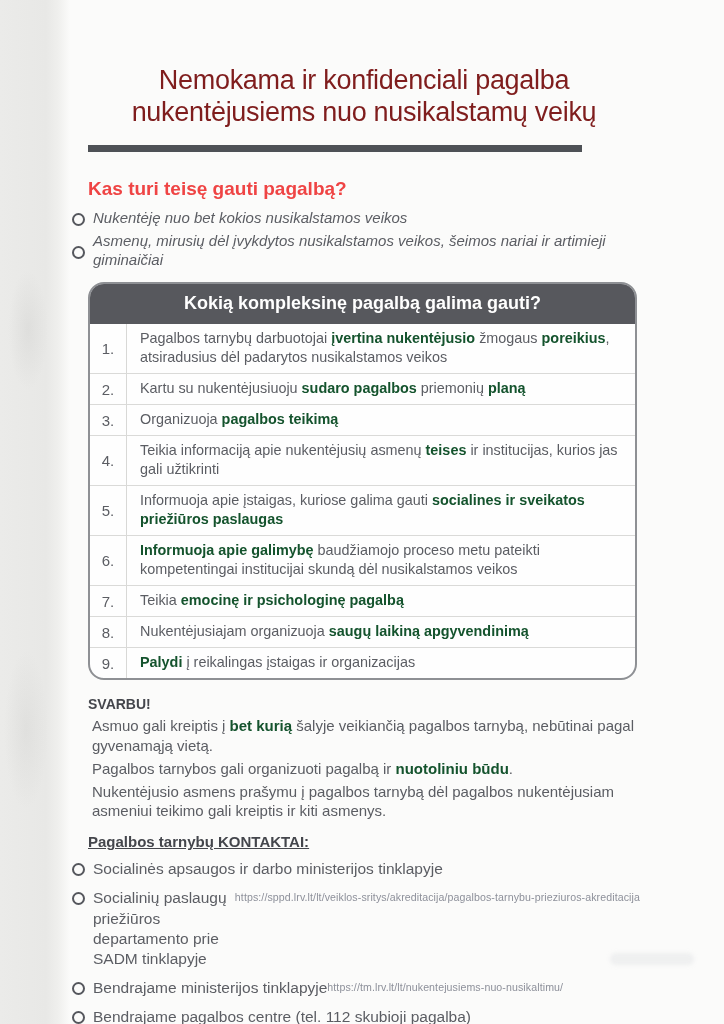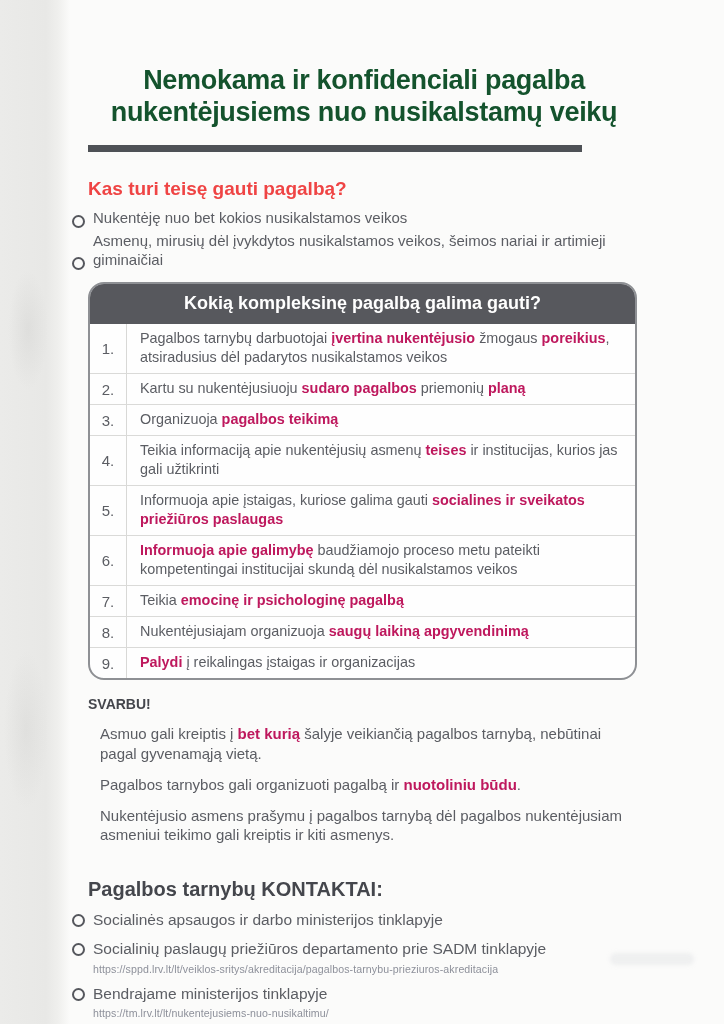--- a/index.html
+++ b/index.html
@@ -19,56 +19,56 @@
   .scan-band .blotch2{position:absolute;left:4px;top:650px;width:44px;height:160px;background:radial-gradient(ellipse at center,rgba(190,190,188,.22),rgba(190,190,188,0) 70%);}
   .scan-smudge{
     position:absolute;right:30px;top:953px;width:84px;height:12px;
     background:rgba(198,200,206,.22);border-radius:6px;filter:blur(2px);
   }
 
   .sheet{position:absolute;left:88px;top:0;width:552px;}
 
   .doc-title{
     margin-top:64px;text-align:center;
-    font-size:27px;font-weight:bold;color:#14532d;
+    font-size:27px;font-weight:normal;color:#7f1d1d;
     line-height:1.2;letter-spacing:-.3px;
   }
   .title-divider{margin-top:16px;width:494px;height:7px;background:#4e5156;}
 
   .section-heading{margin-top:26px;font-size:19px;font-weight:bold;color:#ef4444;}
 
   .bullet-list{margin-top:8px;}
-  .bullet{display:flex;align-items:flex-end;margin-left:-16px;margin-bottom:3px;}
+  .bullet{display:flex;align-items:center;margin-left:-16px;margin-bottom:3px;font-style:italic;}
   .ring{flex:none;width:9px;height:9px;border:2px solid #55575d;border-radius:50%;margin:4px 8px 0 0;background:transparent;}
   .bullet-text{font-size:15px;line-height:1.32;color:#5b5d63;}
 
   .help-table{
     margin-top:12px;width:545px;background:#fefefe;
     border:2px solid #8e9094;border-radius:16px;overflow:hidden;
   }
   .ht-header{
     background:#57585d;color:#ffffff;text-align:center;
     font-size:18px;font-weight:bold;padding:9px 4px 10px;
   }
   .ht-row{display:flex;border-top:1px solid #dadad8;}
   .ht-row:first-child{border-top:none;}
   .ht-num{
     flex:none;width:36px;border-right:1px solid #d8d8d6;
     display:flex;align-items:center;justify-content:center;
     font-size:15px;color:#5b5d63;padding:5px 0;
   }
   .ht-content{flex:1;padding:5px 12px 6px 13px;font-size:14.4px;line-height:1.32;color:#5b5d63;}
-  b{color:#be185d;}
+  b{color:#14532d;}
 
   .svarbu-heading{margin-top:16px;font-size:14px;font-weight:bold;color:#44464c;}
-  .svarbu-paragraphs p{margin:12px;font-size:15px;line-height:1.28;color:#5b5d63;max-width:545px;}
+  .svarbu-paragraphs p{margin:4px;font-size:15px;line-height:1.28;color:#5b5d63;max-width:545px;}
 
-  .contacts-heading{margin-top:34px;font-size:20px;font-weight:bold;color:#44464c;}
+  .contacts-heading{margin-top:13px;font-size:15px;font-weight:bold;color:#44464c;text-decoration:underline;}
   .contact{display:flex;align-items:flex-start;margin-left:-16px;margin-top:9px;}
-  .contact-col{display:flex;flex-direction:column;}
+  .contact-col{display:flex;flex-direction:row;}
   .contact-label{font-size:15.5px;line-height:1.3;color:#5b5d63;}
   .contact-url{font-size:10.6px;color:#8d909a;margin-top:3px;white-space:nowrap;letter-spacing:.1px;}
 </style>
 </head>
 <body>
 
 <div class="scan-band">
   <div class="blotch1"></div>
   <div class="blotch2"></div>
 </div>

